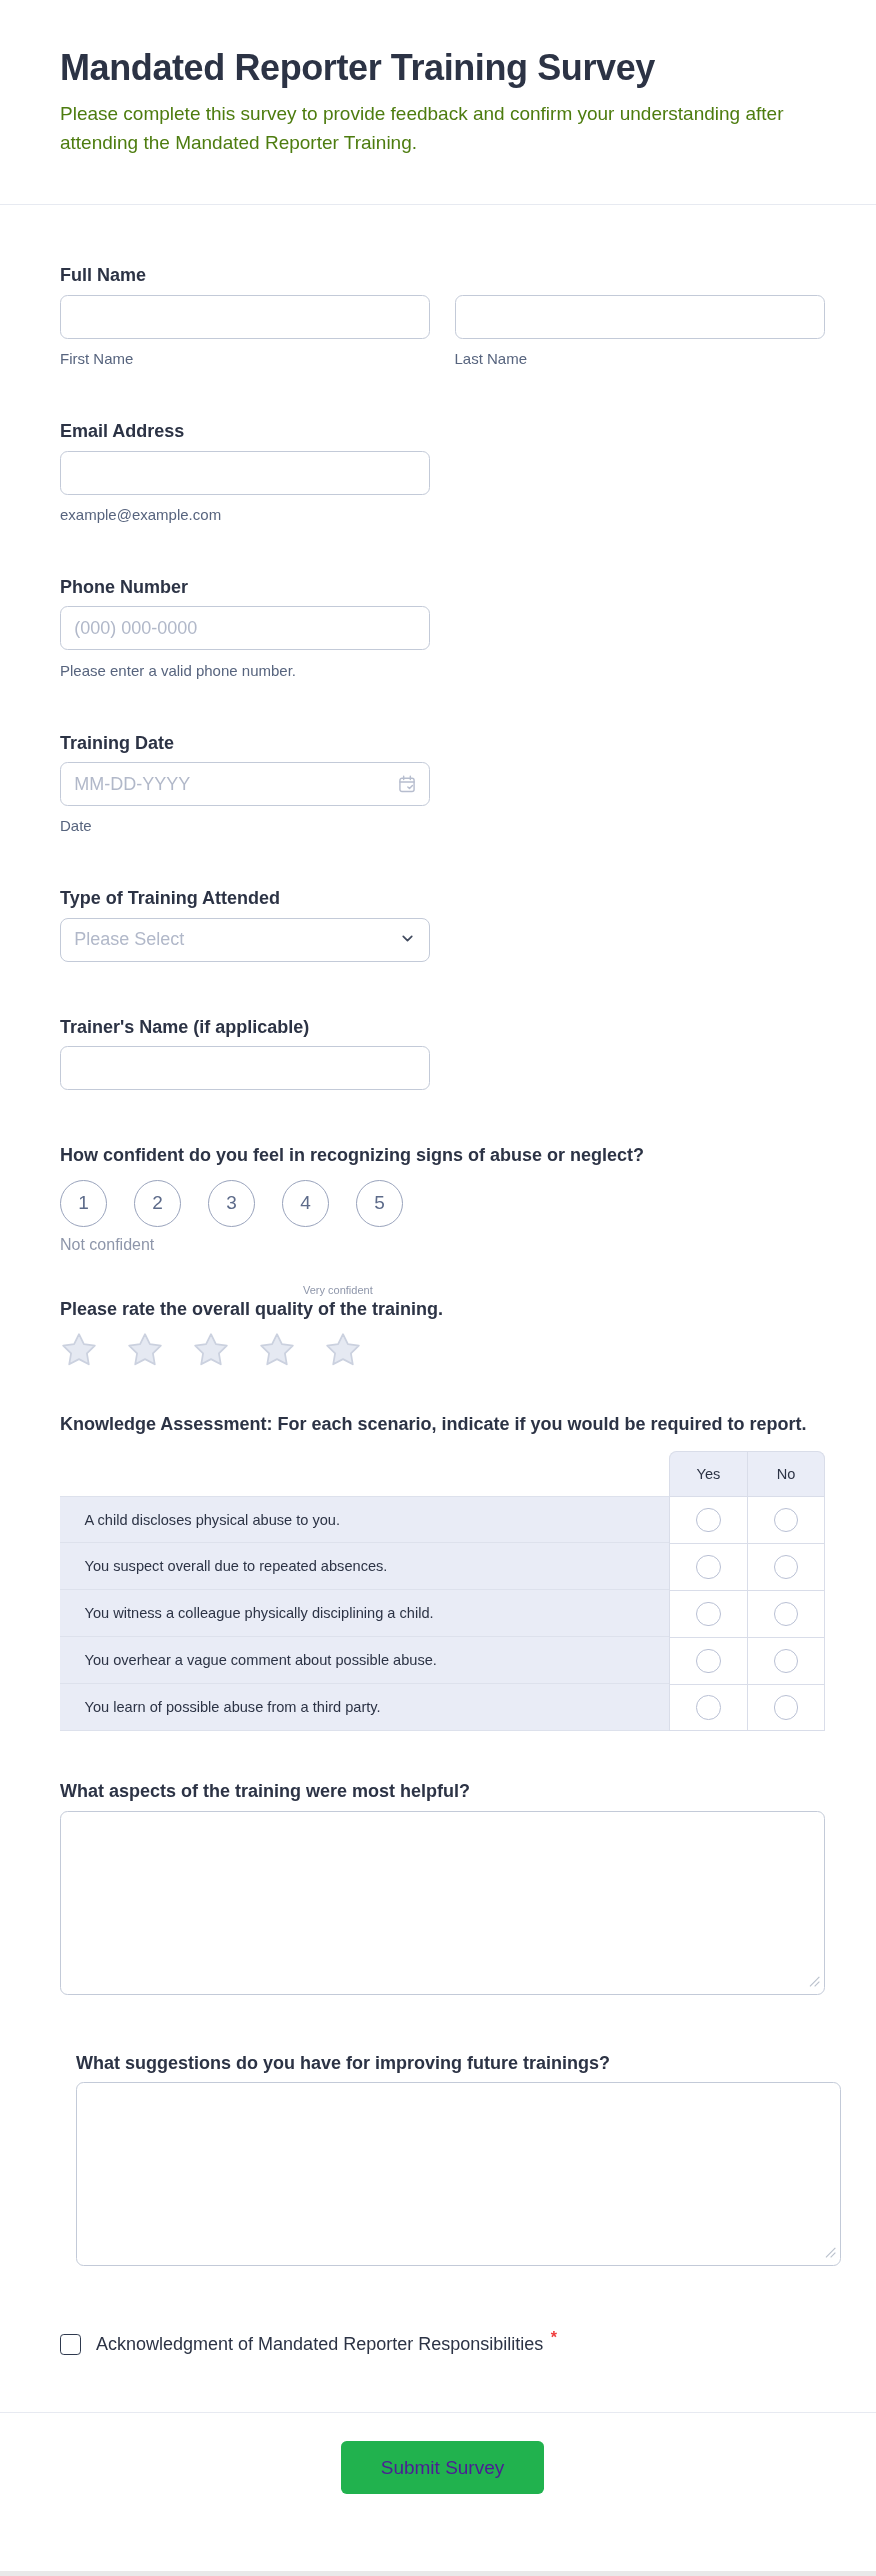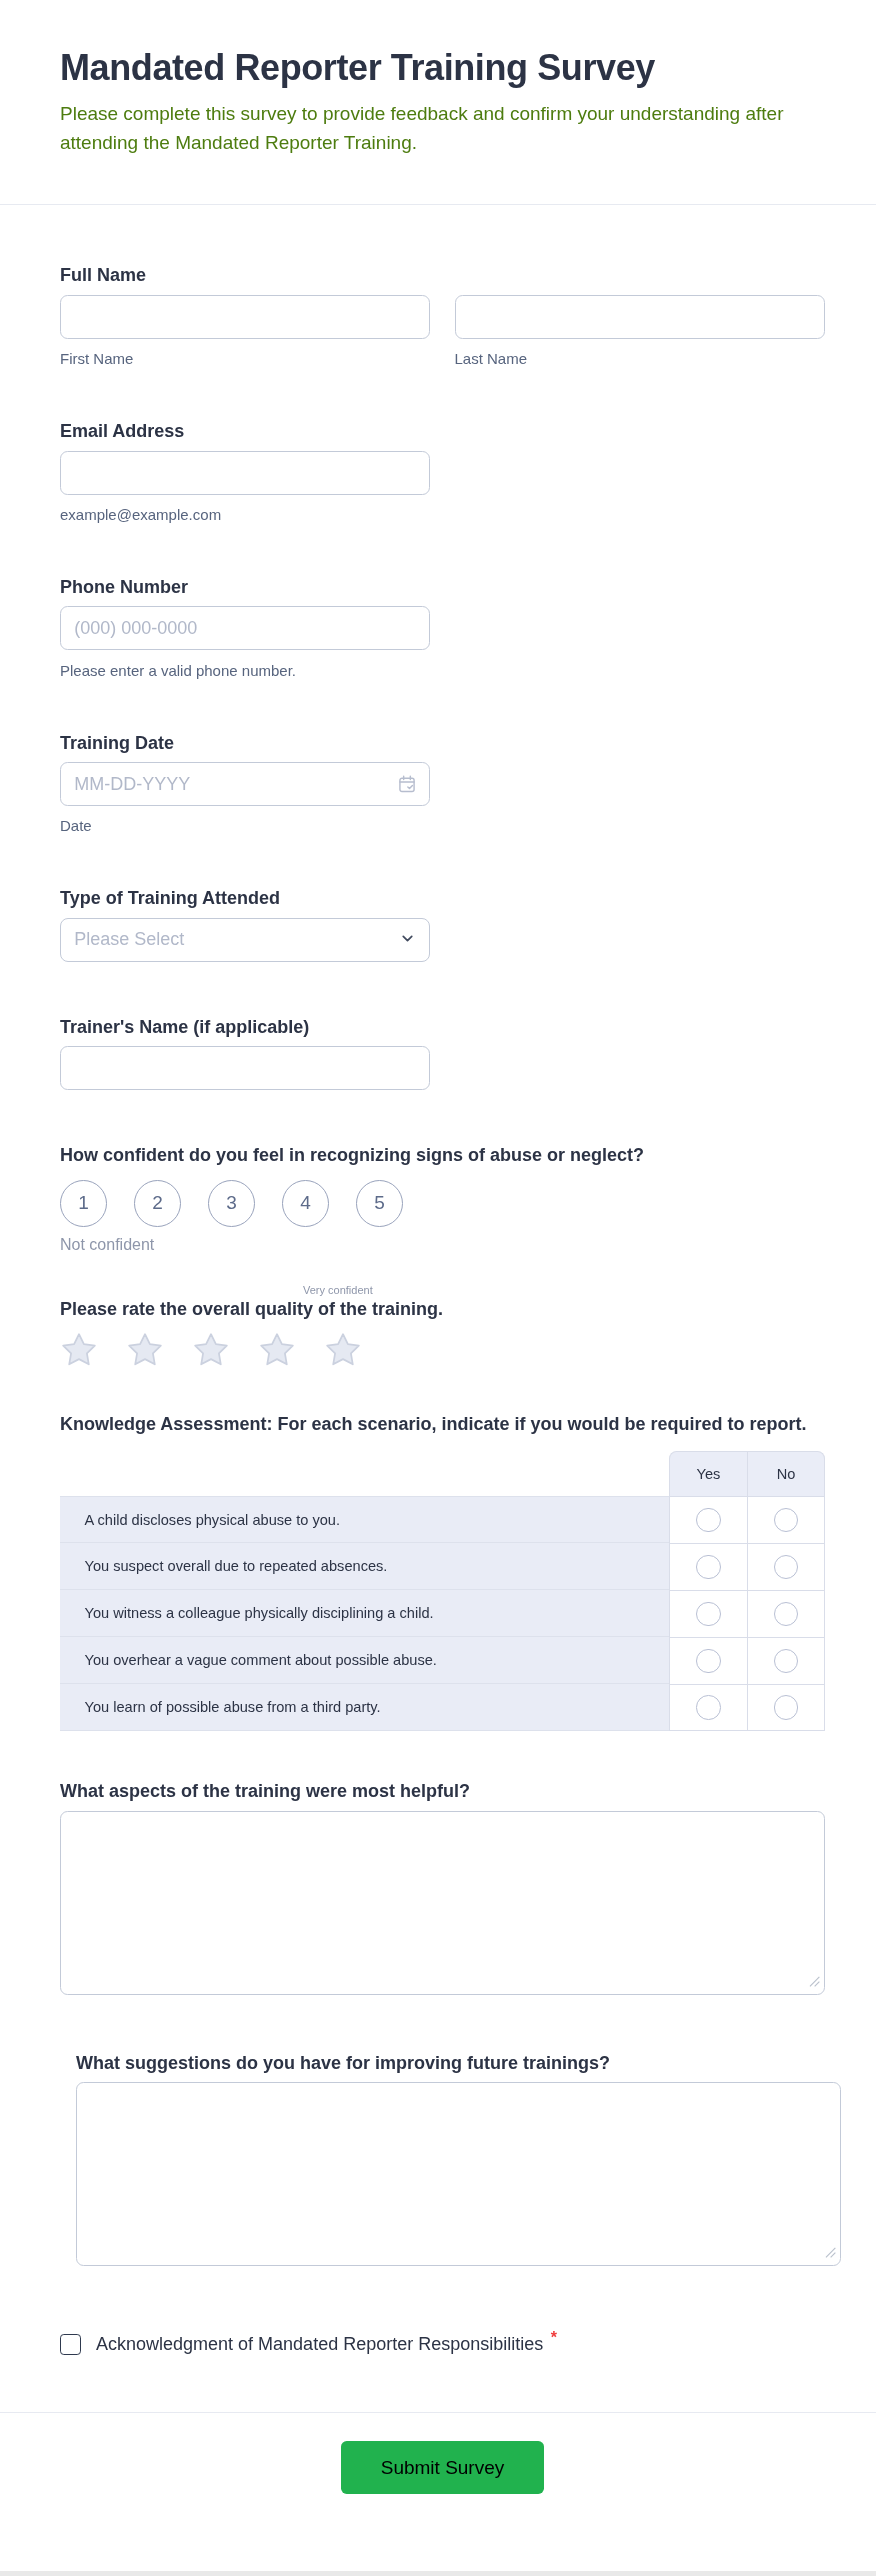--- a/index.html
+++ b/index.html
@@ -77,21 +77,21 @@
   .resize-handle{position:absolute;right:4.7px;bottom:4.7px;}
 
   
   .ack-row{display:flex;align-items:flex-end;gap:15px;margin-bottom:57px;}
   .checkbox{width:21px;height:21px;border:1.9px solid #2f3a4f;border-radius:3.8px;background:#fff;flex:none;cursor:pointer;}
   .ack-label{font-size:18px;font-weight:500;color:var(--text-dark);}
   .req-star{color:var(--required-red);font-size:16px;vertical-align:super;margin-left:7.5px;font-weight:700;}
 
   .bottom-divider{border-top:0.9px solid #e7eaf1;margin:0 -52px 0 -60px;}
   .submit-row{text-align:center;margin-top:28px;}
-  .submit-btn{display:inline-block;border:none;background:var(--accent-green);color:#000000;font-family:inherit;font-size:19px;font-weight:500;height:53px;padding:0 40px;border-radius:5.7px;cursor:pointer;}
+  .submit-btn{display:inline-block;border:none;background:var(--accent-green);color:#4c1d95;font-family:inherit;font-size:19px;font-weight:500;height:53px;padding:0 40px;border-radius:5.7px;cursor:pointer;}
 
   .bottom-strip{position:absolute;left:0;bottom:0;width:100%;height:4.7px;background:#e9e9e9;}
 </style>
 </head>
 <body>
 
 <div id="page">
 
   <div class="header">
     <div class="form-title">Mandated Reporter Training Survey</div>

